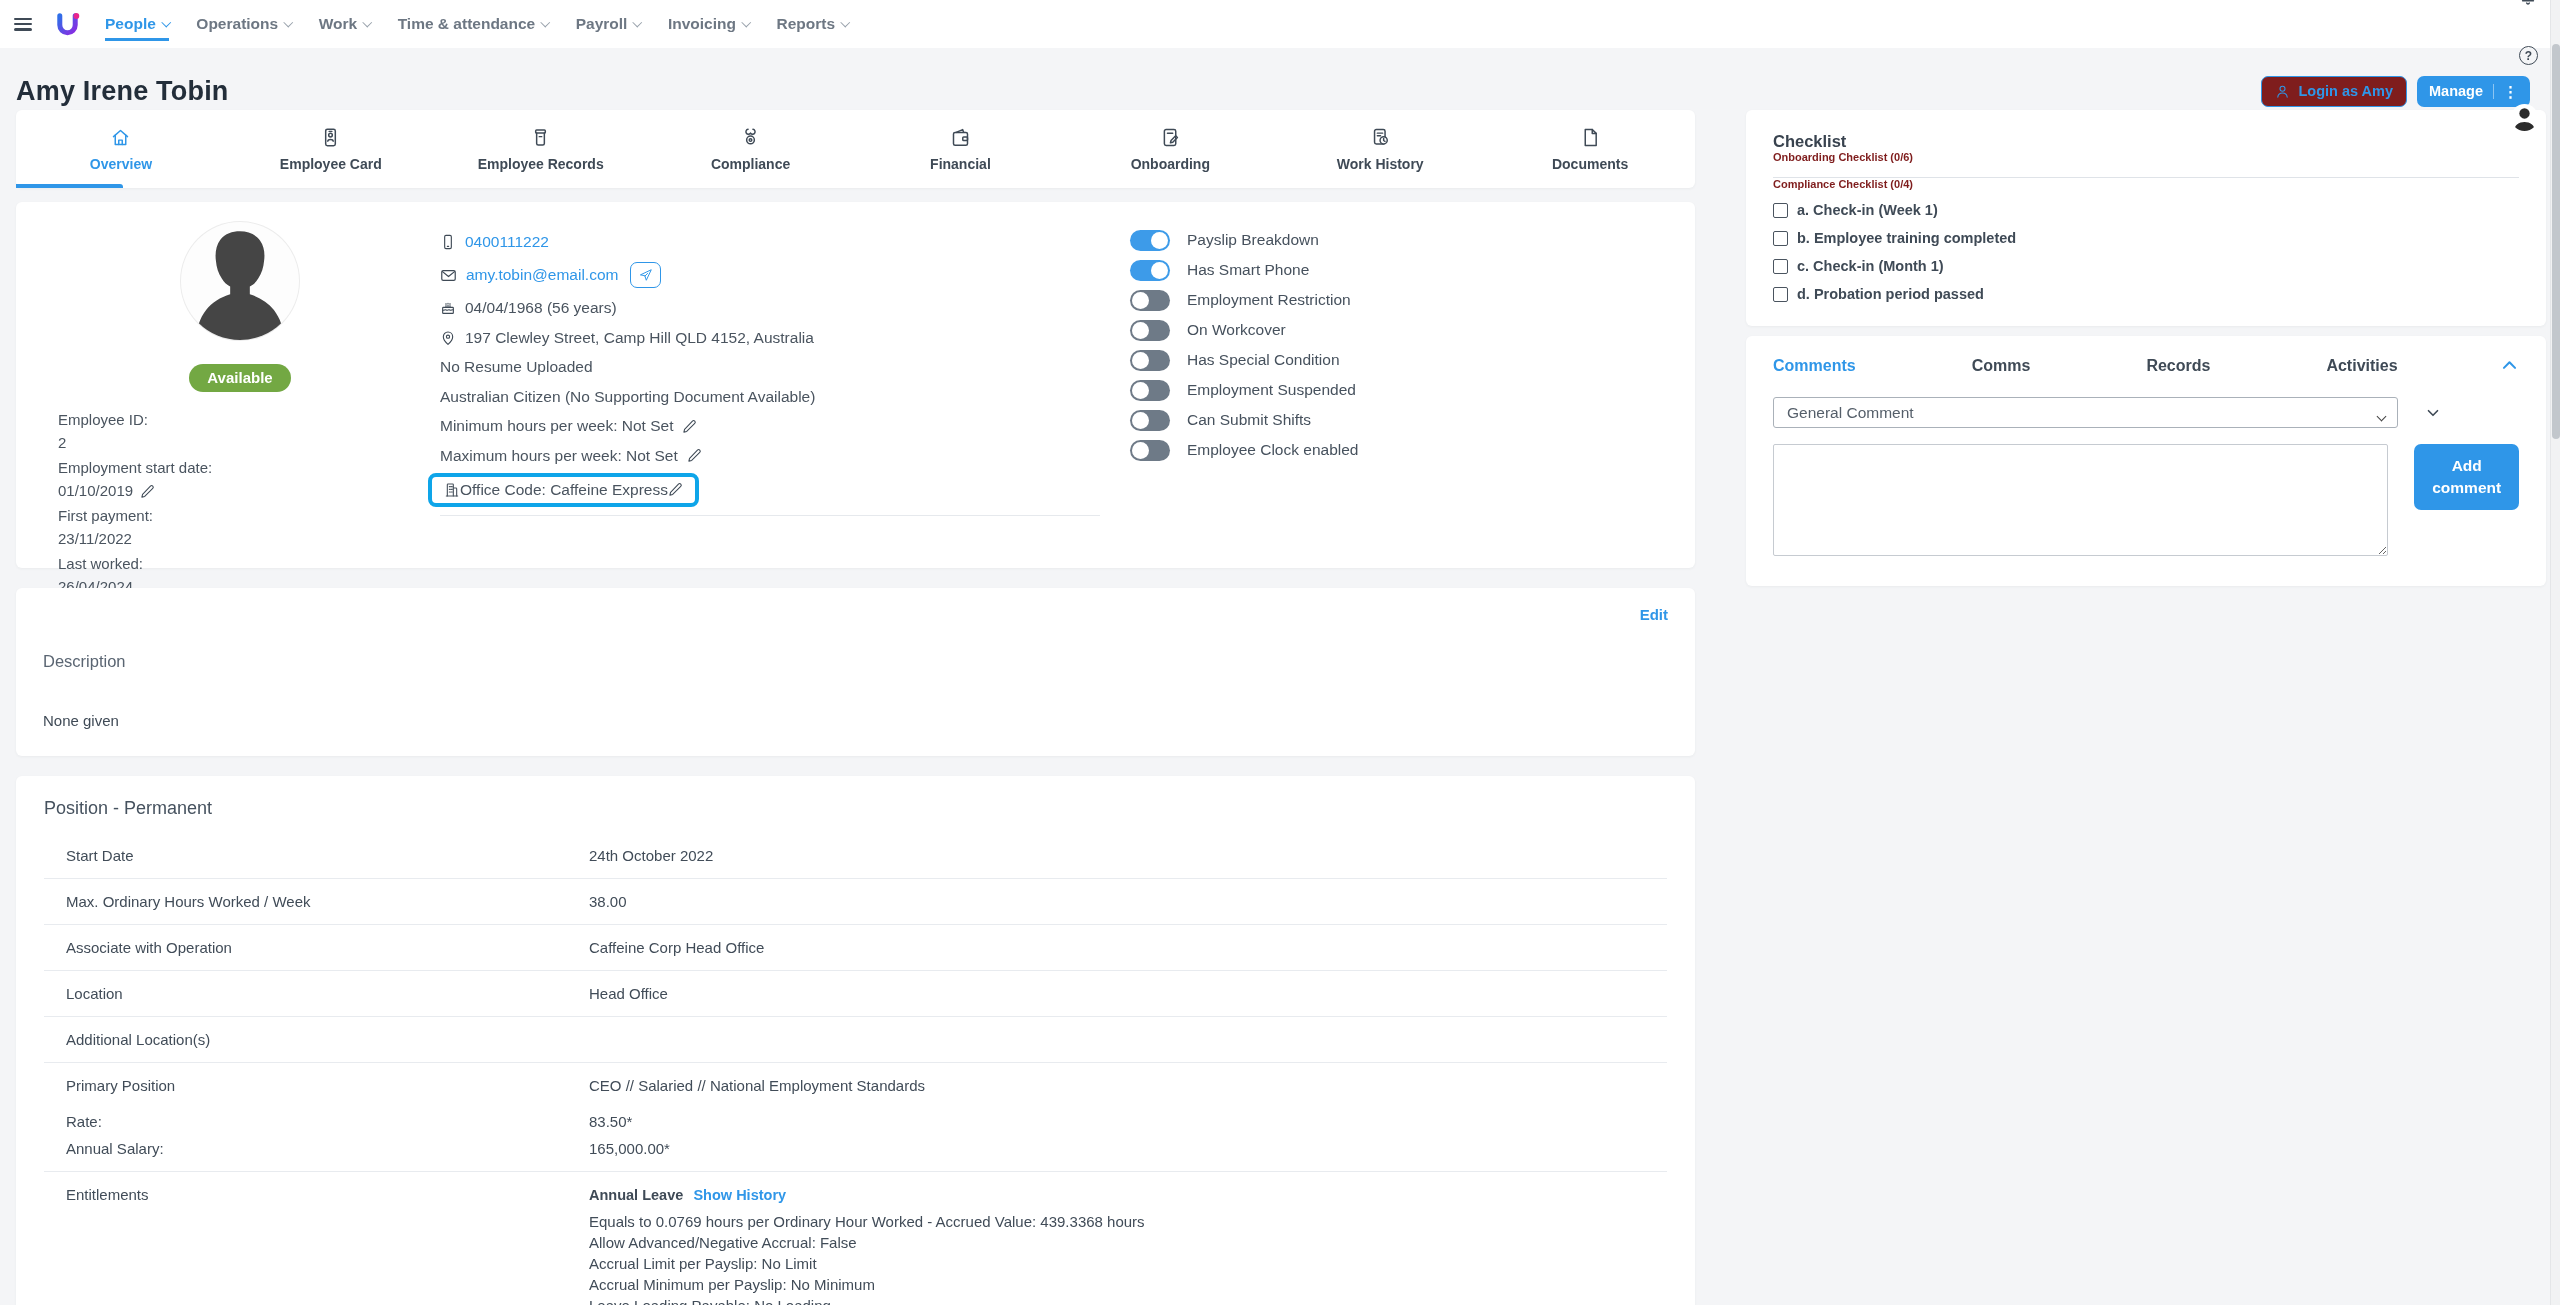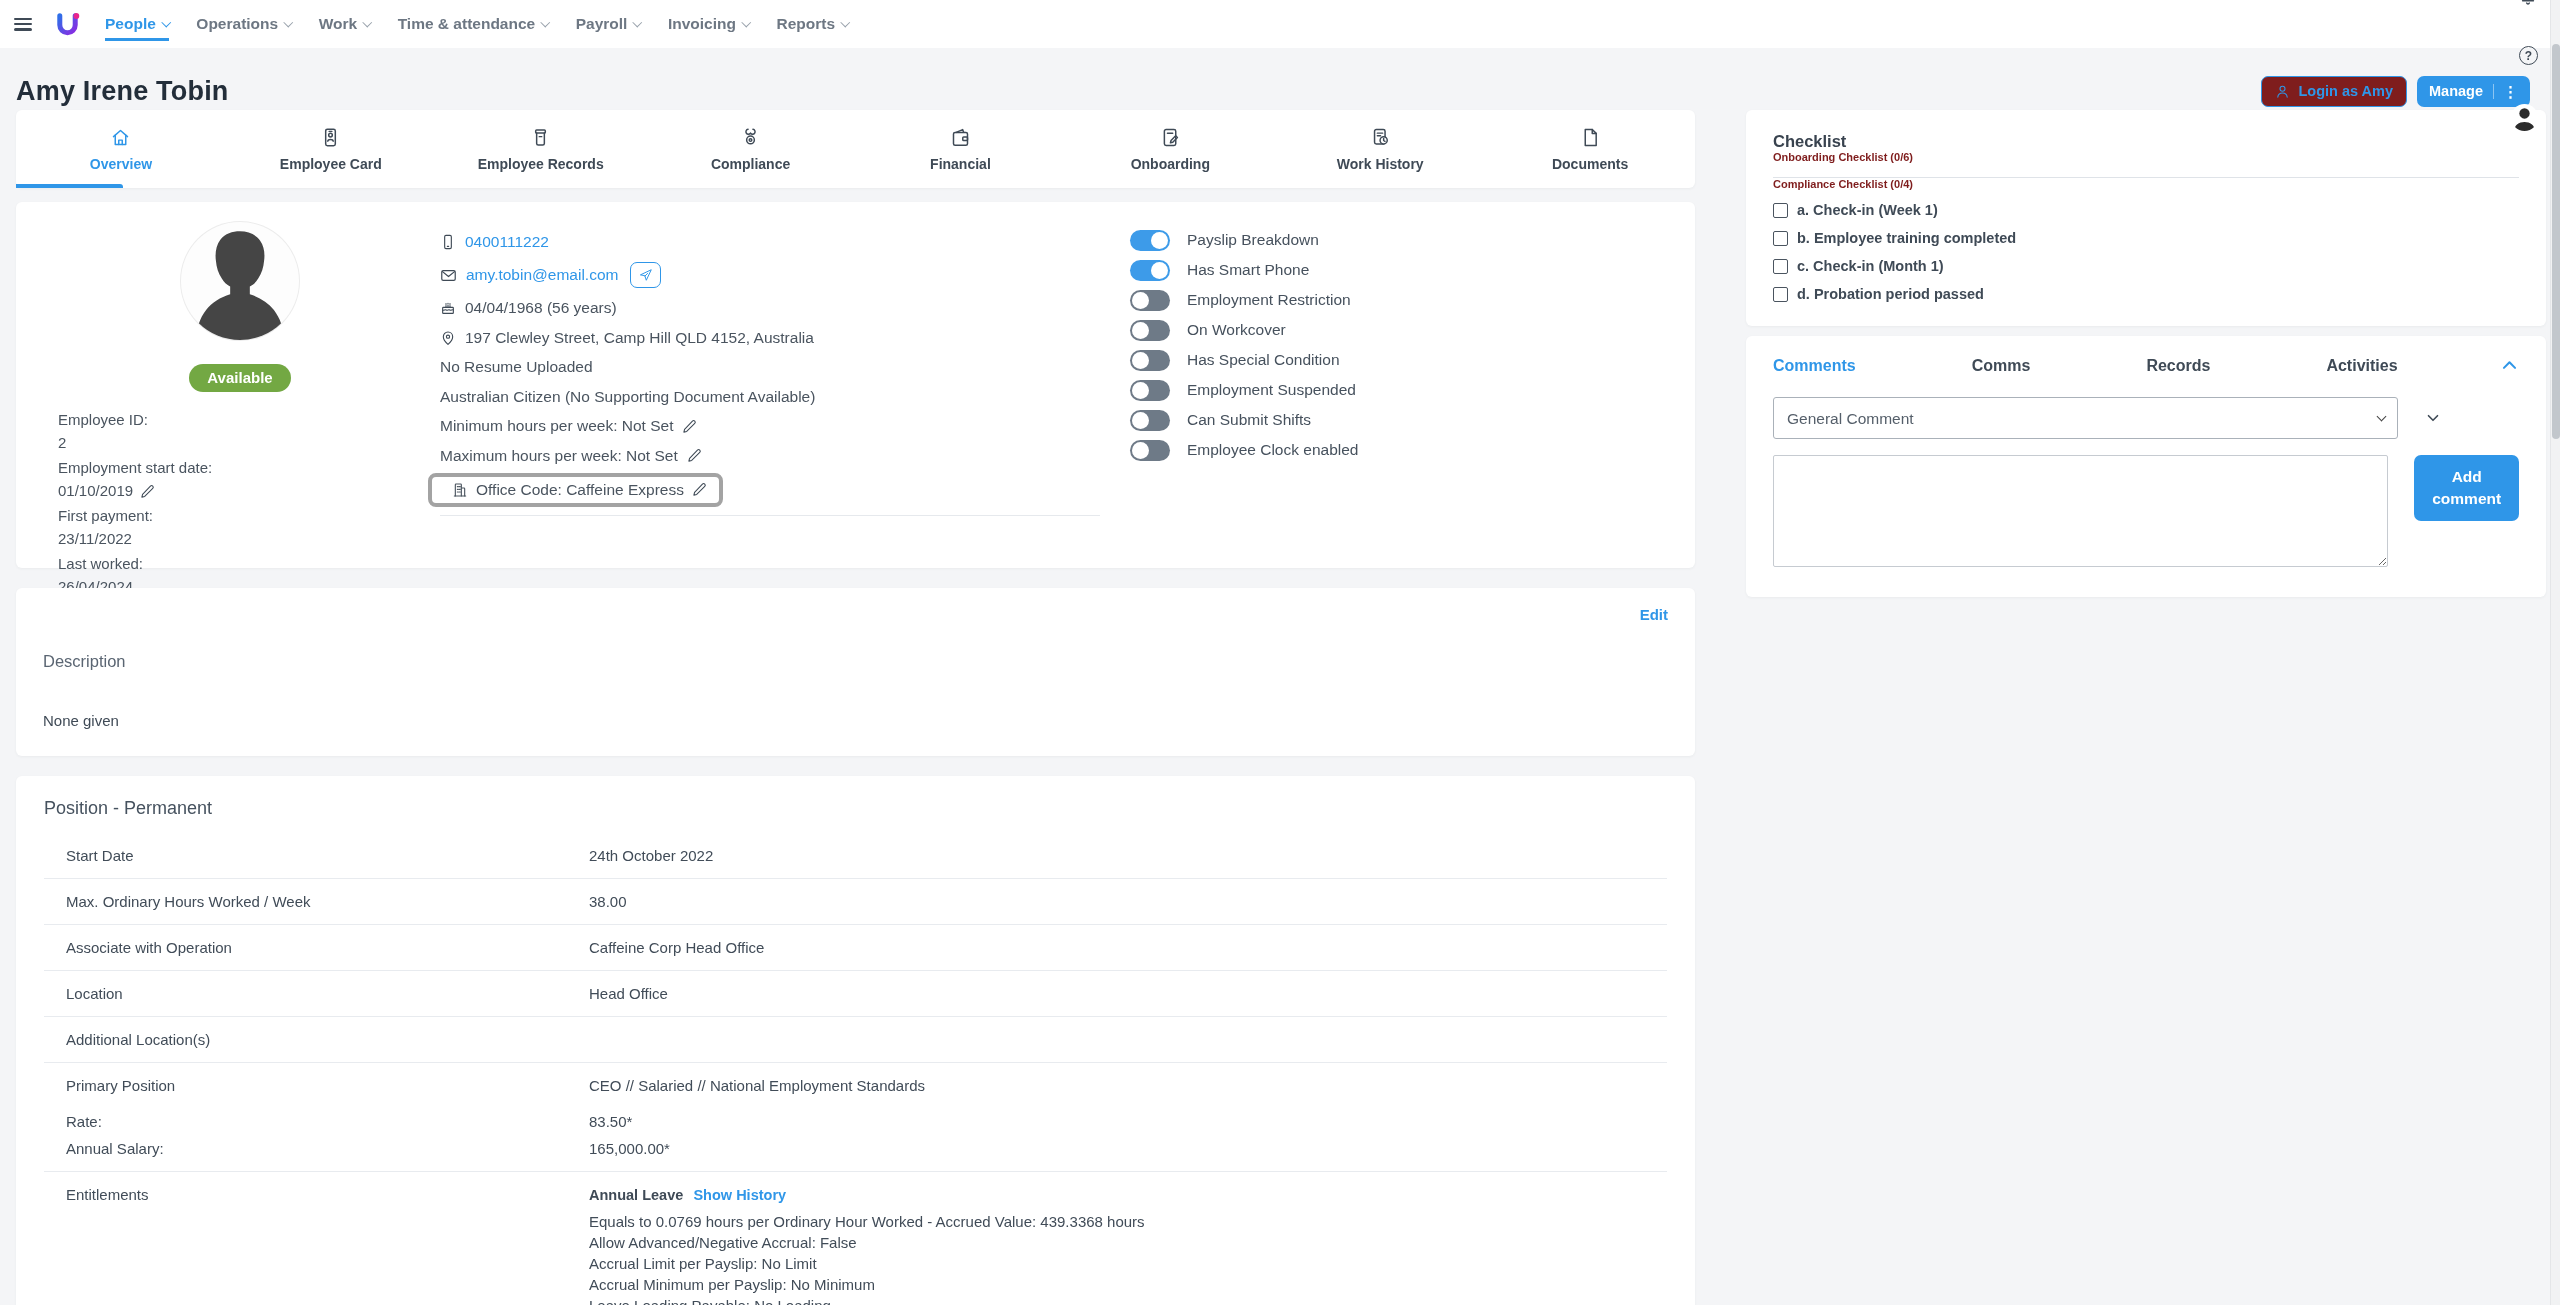--- a/index.html
+++ b/index.html
@@ -60,21 +60,21 @@
   .meta .grp { margin-bottom:5px; }
   .meta .val { display:flex; align-items:center; gap:7px; margin-top:3px; margin-bottom:5px; }
   .pencil { color:#3f4a56; cursor:pointer; }
   .pencil svg { width:15px; height:15px; }
 
   .details-col { width:690px; padding-top:5px; font-size:15.5px; }
   .d-row { display:flex; align-items:center; gap:9px; min-height:29.5px; color:#4a545f; }
   .d-row .icon { color:#3f4a56; }
   .link { color:#2f96e8; text-decoration:none; cursor:pointer; }
   .send-btn { width:31px; height:26px; border:1.5px solid #2f96e8; border-radius:7px; display:flex; align-items:center; justify-content:center; color:#2f96e8; background:#fff; cursor:pointer; margin-left:3px; }
-  .office-box { display:inline-flex; align-items:center; gap:8px; border:4px solid #a3a3a3; border-radius:8px; padding:4px 12px 4px 20px; margin-left:-12px; margin-top:2px; background:#fff; }
+  .office-box { display:inline-flex; align-items:center; gap:0; border:4px solid #0ea5e9; border-radius:8px; padding:4px 12px 4px 12px; margin-left:-12px; margin-top:2px; background:#fff; }
   .d-divider { width:660px; border-bottom:1px solid #e6e9ed; margin-top:8px; }
 
   .toggles-col { width:540px; padding-top:3px; }
   .toggle-row { display:flex; align-items:center; gap:17px; height:30px; }
   .switch { width:40px; height:21px; border-radius:11px; background:#6e7a87; position:relative; cursor:pointer; flex:none; }
   .switch::after { content:""; position:absolute; width:17px; height:17px; border-radius:50%; background:#fff; top:2px; left:2px; }
   .switch.on { background:#3d9be9; }
   .switch.on::after { left:21px; }
   .toggle-label { font-size:15.5px; color:#46515d; }
 
@@ -107,21 +107,21 @@
   .chk-item label { font-size:14.5px; font-weight:700; color:#3f4a56; }
 
   
   .com-card { padding:20px 27px 30px; }
   .c-tabs { display:flex; align-items:center; }
   .c-tab { font-size:16px; font-weight:700; color:#3f4a56; cursor:pointer; margin-right:116px; }
   .c-tab.active { color:#2f96e8; }
   .c-collapse { margin-left:auto; color:#2f96e8; cursor:pointer; }
   .sel-row { display:flex; align-items:center; gap:26px; margin-top:22px; }
   .select-wrap { position:relative; width:625px; }
-  .select-wrap select { width:100%; height:42px; border:1px solid #aab1b9; border-radius:3px; padding:0 30px 0 13px; font-size:15.5px; color:#555f6a; appearance:none; -webkit-appearance:none; background:#fff; font-family:inherit; cursor:pointer; }
+  .select-wrap select { width:100%; height:31px; border:1px solid #aab1b9; border-radius:3px; padding:0 30px 0 13px; font-size:15.5px; color:#555f6a; appearance:none; -webkit-appearance:none; background:#fff; font-family:inherit; cursor:pointer; }
   .sel-arrow { position:absolute; right:13px; top:16px; width:7px; height:7px; border-right:1.7px solid #444; border-bottom:1.7px solid #444; transform:rotate(45deg); pointer-events:none; }
   .out-chev { color:#3f4a56; cursor:pointer; }
   .com-body { display:flex; align-items:flex-start; gap:26px; margin-top:16px; }
   .com-body textarea { width:625px; height:112px; border:1px solid #c6cbd1; border-radius:2px; resize:both; font-family:inherit; font-size:15px; padding:8px 10px; color:#3f4a56; outline:none; }
   .add-btn { width:106px; background:#2f96e8; color:#fff; border:none; border-radius:7px; font-size:15.5px; font-weight:700; font-family:inherit; padding:11px 8px; line-height:22px; cursor:pointer; }
 
   
   .scrollbar { position:absolute; top:0; right:0; width:10px; height:100%; background:#f1f2f3; border-left:1px solid #e4e6e8; z-index:10; }
   .scroll-thumb { position:absolute; top:44px; left:1px; width:8px; height:395px; background:#c2c7cc; border-radius:4px; }
 </style>

